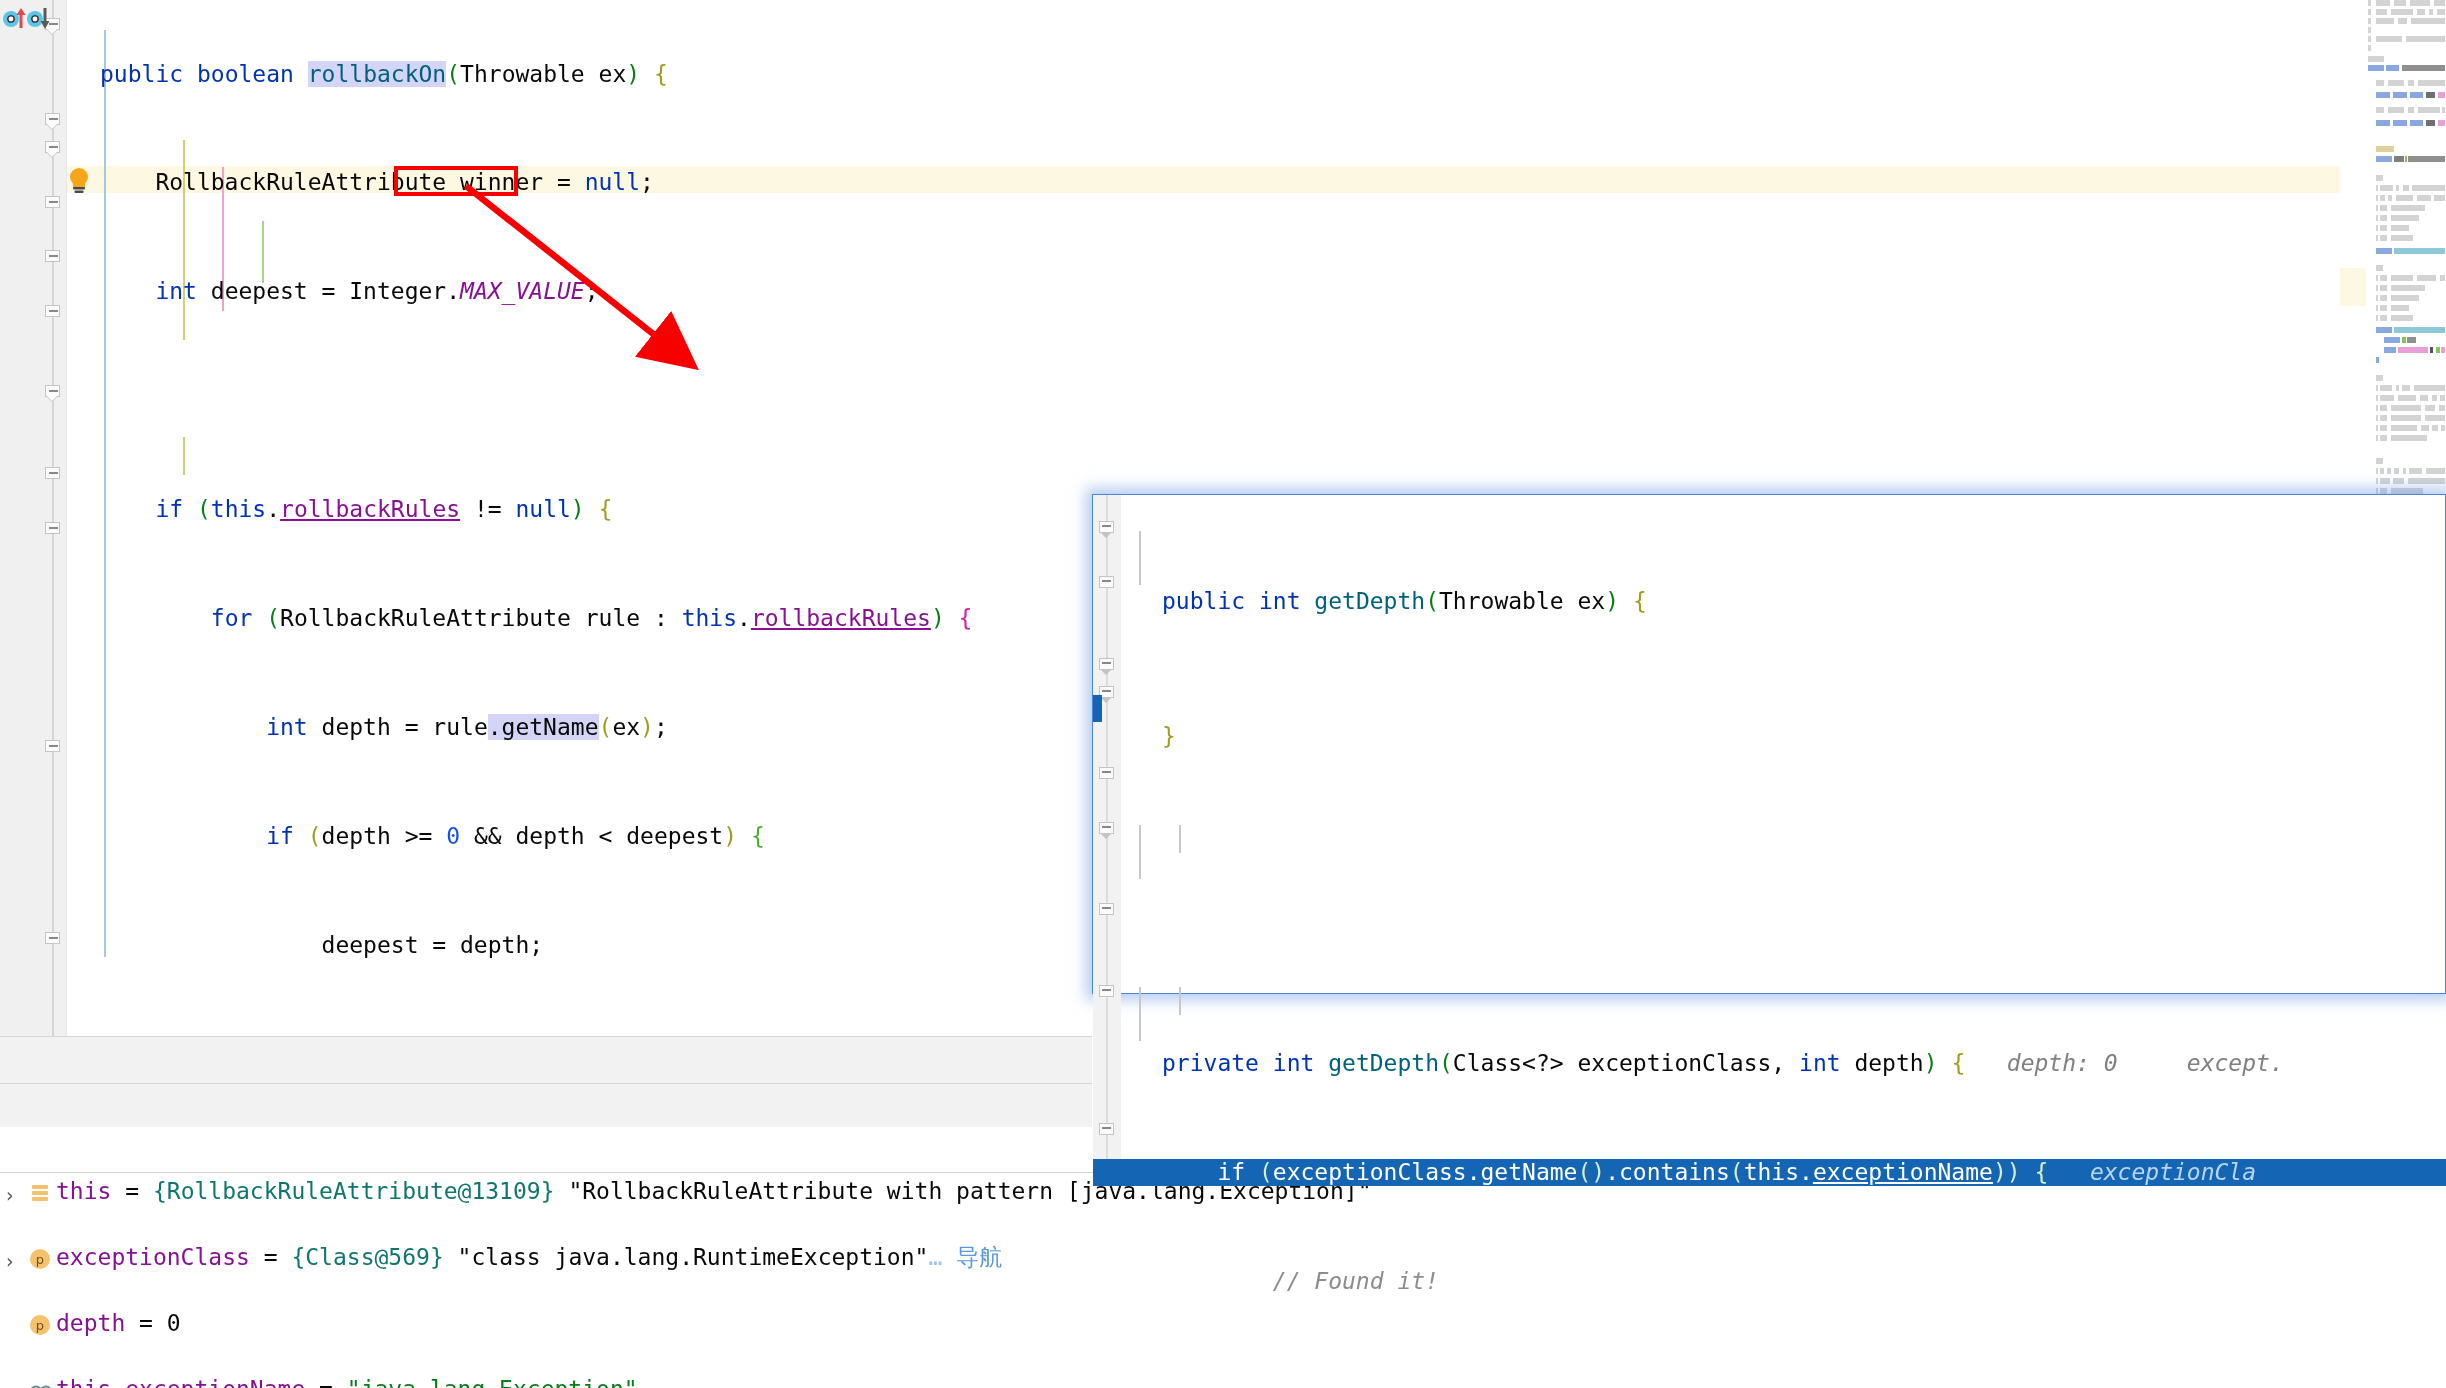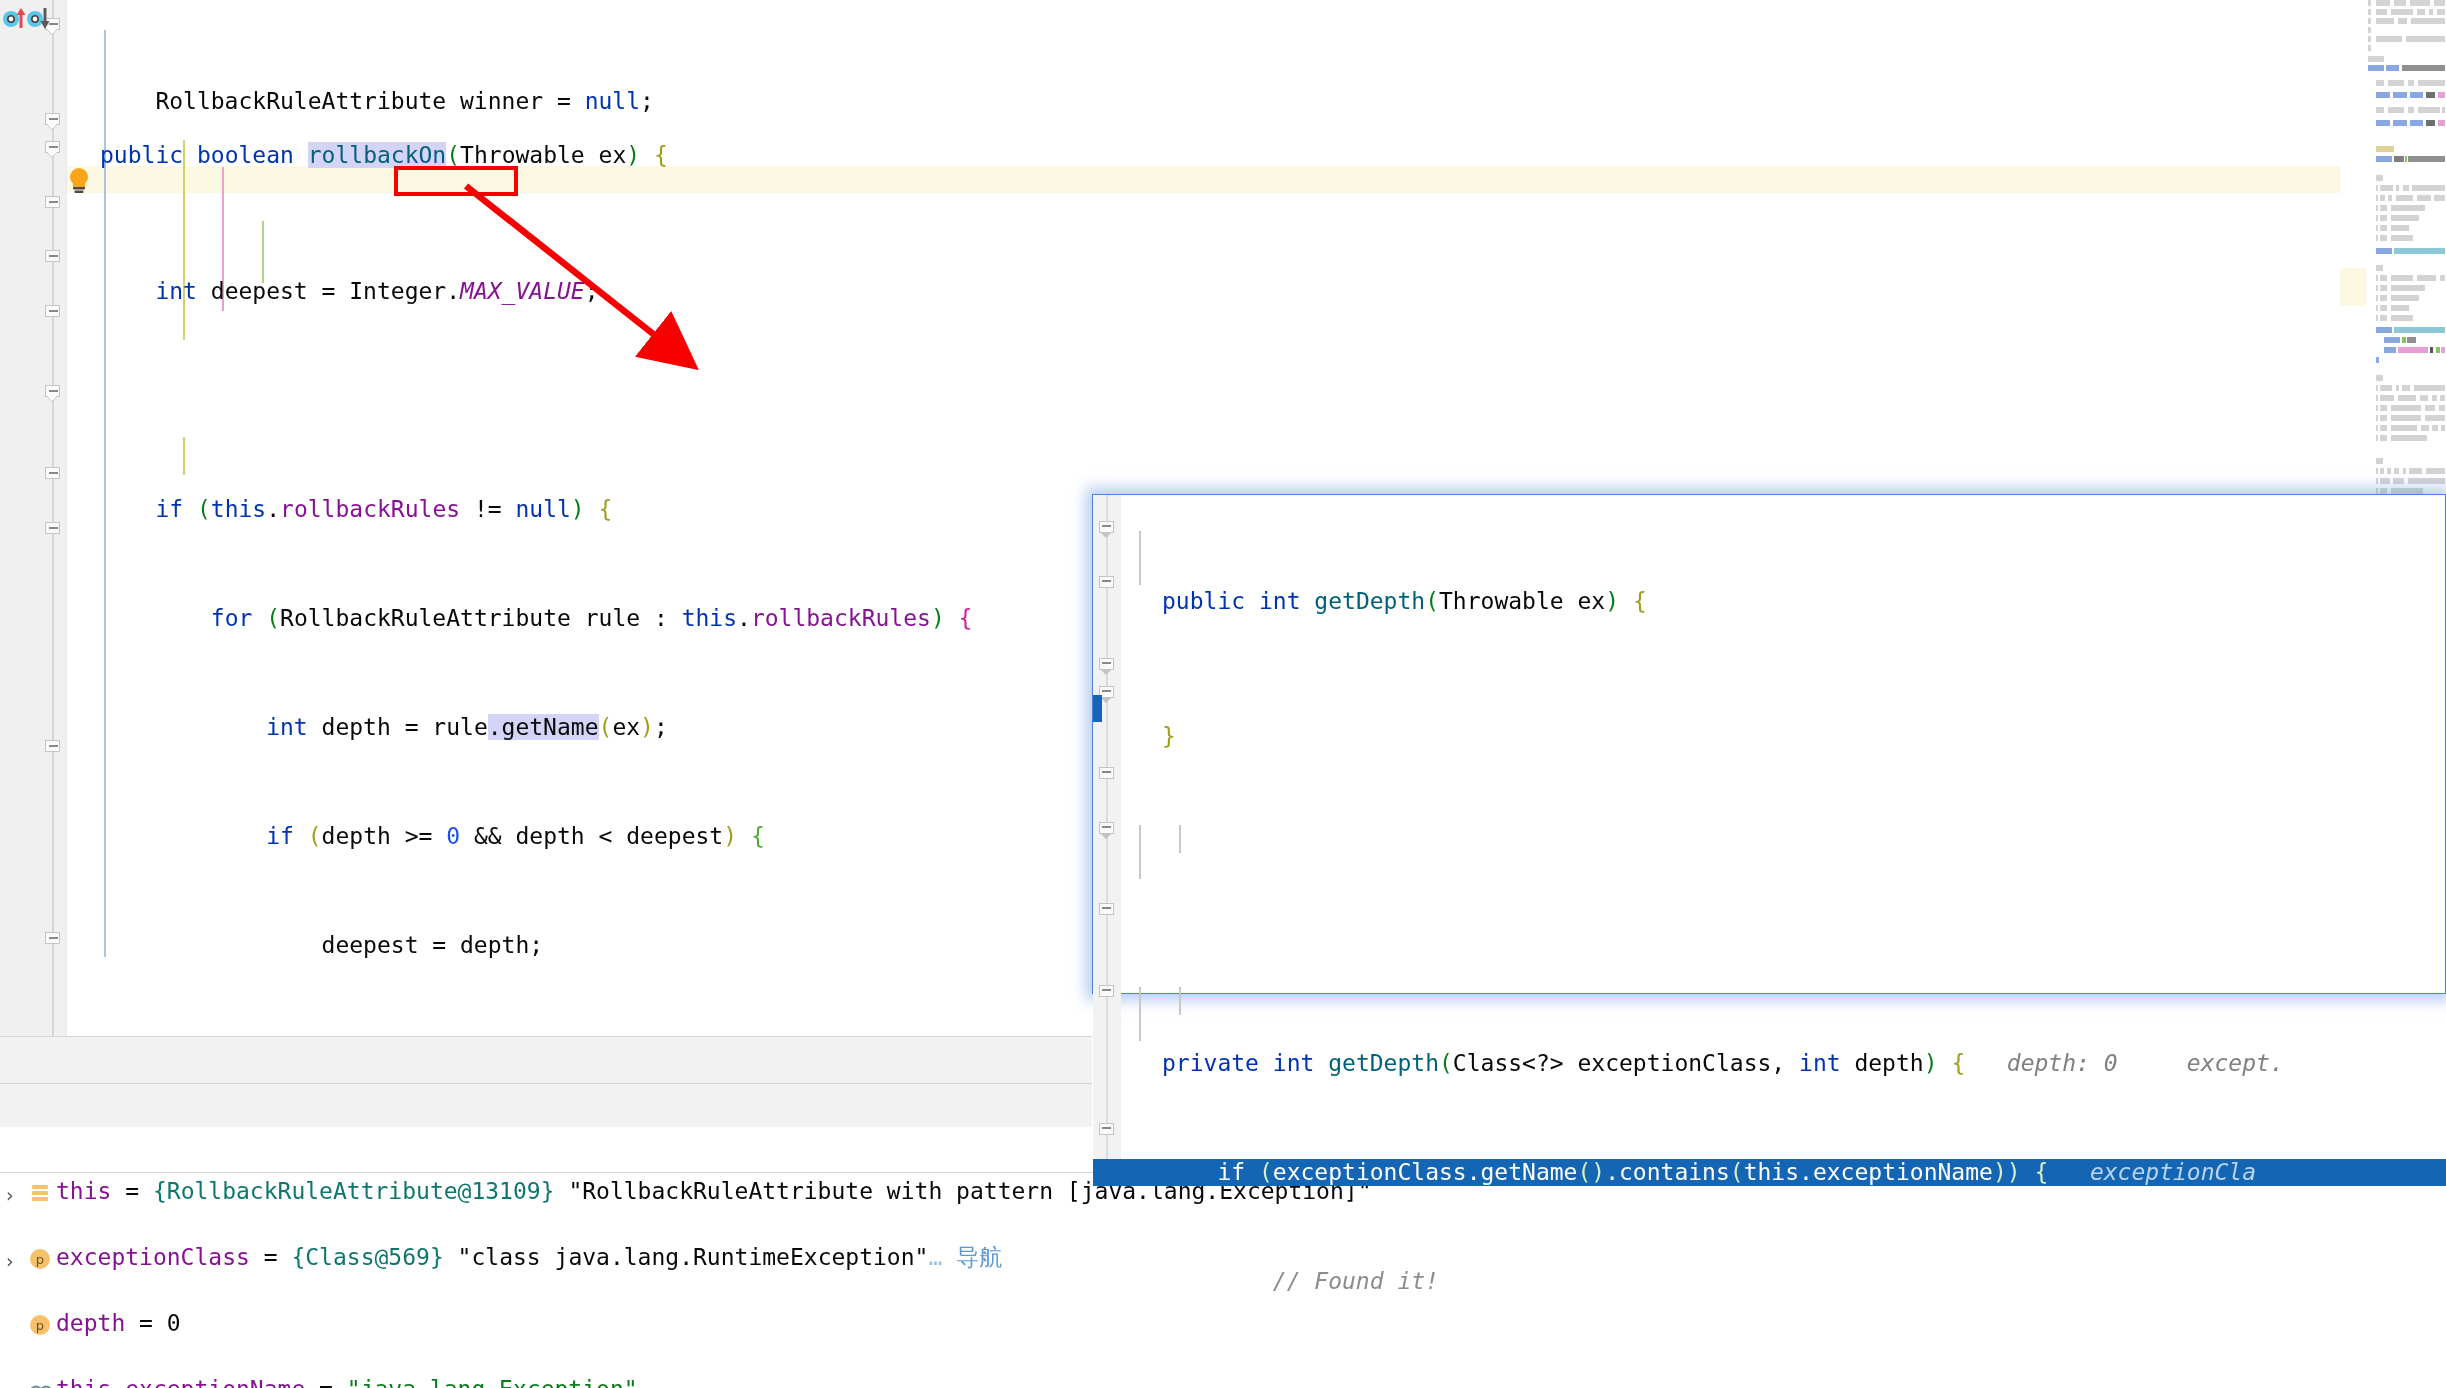--- a/index.html
+++ b/index.html
@@ -64,21 +64,21 @@
   .hl-line{
     position:absolute;left:67px;width:2379px;height:27.3px;background:#fdf8e2;
   }
   
   .guide{position:absolute;width:1.5px;}
 
   
   .kw{color:#0033b3;}
   .num{color:#1750eb;}
   .cmt{color:#8c8c8c;font-style:italic;}
-  .fld{color:#871094;}
+  .fld{color:#871094;text-decoration:underline;}
   .stat{color:#871094;font-style:italic;}
   .mtd{color:#00627a;}
   .br0{color:#9e9e1d;}
   .br1{color:#d81b9e;}
   .br2{color:#4caf2f;}
   .br-g{color:#067d17;}
   .txt{color:#080808;}
   .sel{background:#d4d4f7;}
   .hint{
     color:#7a7a7a;background:#ededed;border-radius:3px;padding:0 5px;
@@ -238,22 +238,22 @@
     </svg>
   </div>
 
   <div class="guide" style="left:104px;top:30px;height:927px;background:#a9c6e0;"></div>
   <div class="guide" style="left:183px;top:140px;height:200px;background:#d2cf72;"></div>
   <div class="guide" style="left:222px;top:167px;height:144px;background:#f0a0d0;"></div>
   <div class="guide" style="left:262px;top:221px;height:62px;background:#a8d88c;"></div>
   <div class="guide" style="left:183px;top:437px;height:38px;background:#d2cf72;"></div>
 
   <div id="code">
+    <div class="line" style="top:6px;"><span class="kw">public</span> <span class="kw">boolean</span> <span class="sel mtd">rollbackOn</span><span class="br-g">(</span><span class="txt">Throwable ex</span><span class="br-g">)</span> <span class="br0">{</span></div>
     <div class="line" style="top:33px;"><span class="txt">    RollbackRuleAttribute winner = </span><span class="kw">null</span><span class="txt">;</span></div>
-    <div class="line" style="top:6px;"><span class="kw">public</span> <span class="kw">boolean</span> <span class="sel mtd">rollbackOn</span><span class="br-g">(</span><span class="txt">Throwable ex</span><span class="br-g">)</span> <span class="br0">{</span></div>
     <div class="line" style="top:60px;"><span class="txt">    </span><span class="kw">int</span><span class="txt"> deepest = Integer.</span><span class="stat">MAX_VALUE</span><span class="txt">;</span></div>
     <div class="line" style="top:87px;"></div>
     <div class="line" style="top:114px;"><span class="txt">    </span><span class="kw">if</span><span class="txt"> </span><span class="br-g">(</span><span class="kw">this</span><span class="txt">.</span><span class="fld">rollbackRules</span><span class="txt"> != </span><span class="kw">null</span><span class="br-g">)</span><span class="txt"> </span><span class="br0">{</span></div>
     <div class="line" style="top:141px;"><span class="txt">        </span><span class="kw">for</span><span class="txt"> </span><span class="br-g">(</span><span class="txt">RollbackRuleAttribute rule : </span><span class="kw">this</span><span class="txt">.</span><span class="fld">rollbackRules</span><span class="br-g">)</span><span class="txt"> </span><span class="br1">{</span></div>
     <div class="line" style="top:168px;"><span class="txt">            </span><span class="kw">int</span><span class="txt"> depth = rule</span><span class="sel txt">.getName</span><span class="br0">(</span><span class="txt">ex</span><span class="br0">)</span><span class="txt">;</span></div>
     <div class="line" style="top:195px;"><span class="txt">            </span><span class="kw">if</span><span class="txt"> </span><span class="br0">(</span><span class="txt">depth &gt;= </span><span class="num">0</span><span class="txt"> &amp;&amp; depth &lt; deepest</span><span class="br0">)</span><span class="txt"> </span><span class="br2">{</span></div>
     <div class="line" style="top:222px;"><span class="txt">                deepest = depth;</span></div>
     
     
     

